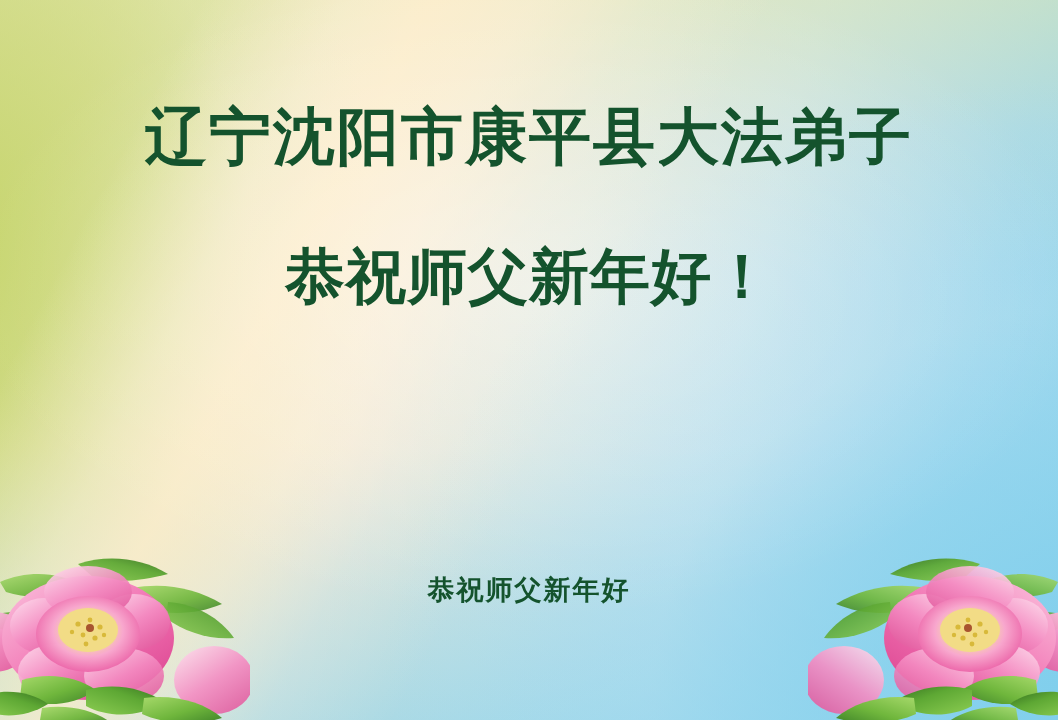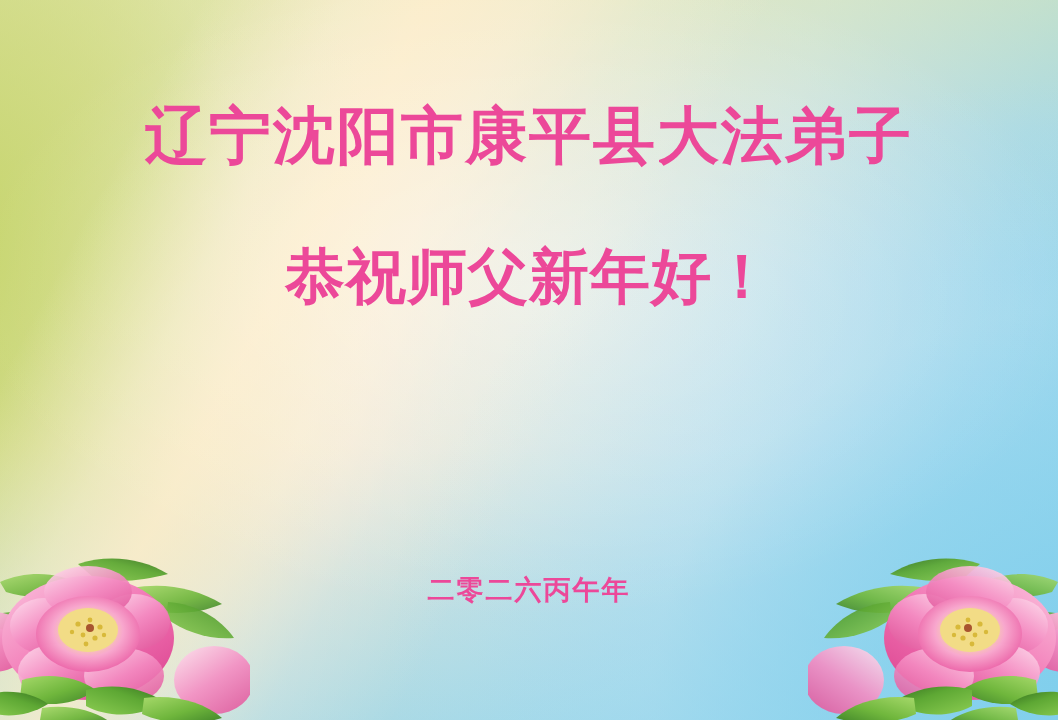--- a/index.html
+++ b/index.html
@@ -86,24 +86,24 @@
   .text-stack {
     position: absolute;
     inset: 0;
     z-index: 30;
   }
   .line {
     position: absolute;
     left: 0;
     width: 100%;
     text-align: center;
-    color: #ec4899;
+    color: #14532d;
     font-weight: 700;
     white-space: nowrap;
-    font-family: Liberation Serif, serif;
+    font-family: Liberation Sans, sans-serif;
   }
   .line-1 {
     top: 104px;
     font-size: 62px;
     letter-spacing: 2px;
     line-height: 1.05;
   }
   .line-2 {
     top: 245px;
     font-size: 60px;
@@ -299,16 +299,16 @@
         <path d="M162 168 C192 164 222 172 240 188 C214 196 182 194 160 184 Z" fill="url(#lfb)"></path>
         <path d="M0 166 C24 158 50 162 66 174 C44 188 18 188 0 180 Z" fill="url(#lfb2)"></path>
         <path d="M60 178 C86 174 112 180 128 192 C104 198 78 196 58 190 Z" fill="url(#lfb)" opacity="0.95"></path>
       </g>
     </svg>
   </div>
 
   <div class="text-stack">
     <div class="line line-1">辽宁沈阳市康平县大法弟子</div>
     <div class="line line-2">恭祝师父新年好！</div>
-    <div class="line line-date">二零二六丙午年</div>
+    <div class="line line-date">恭祝师父新年好</div>
   </div>
 
 </div>
 
 </body></html>

